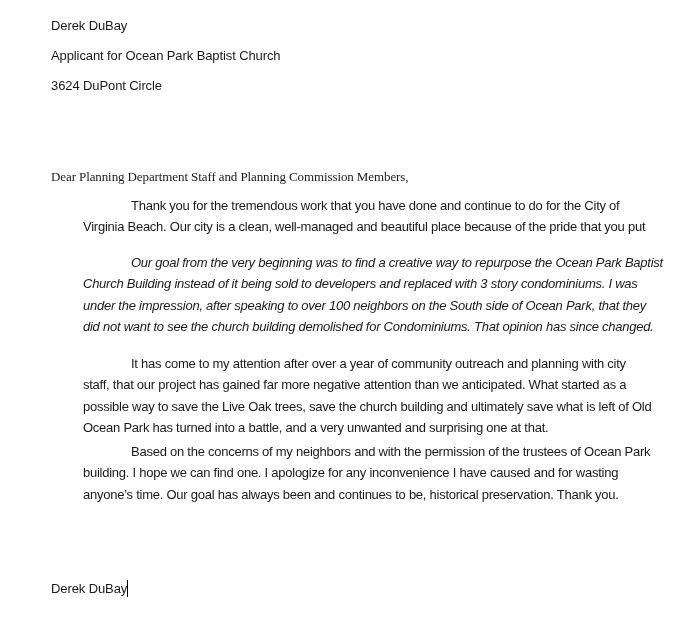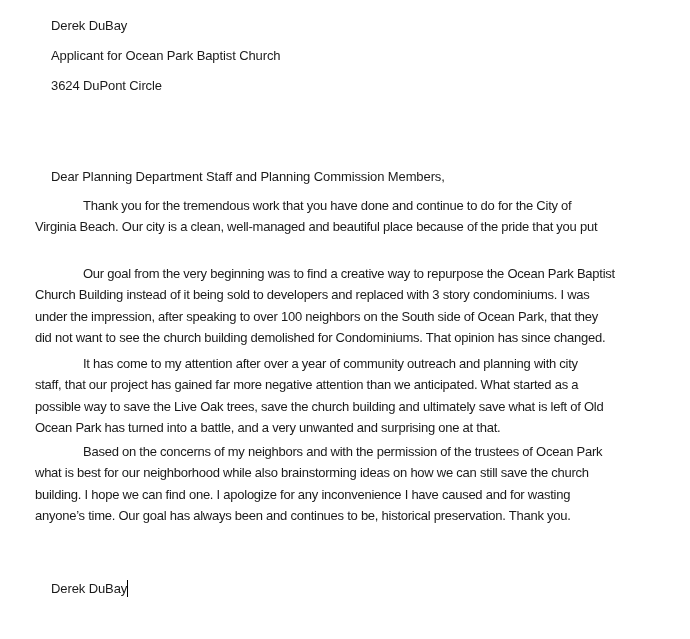--- a/index.html
+++ b/index.html
@@ -36,20 +36,21 @@
       left: 0;
       width: 612px;
       font-size: 13px;
       line-height: 21.3px;
       letter-spacing: -0.25px;
       word-spacing: 0px;
     }
     .para .ln {
       display: block;
       white-space: nowrap;
+      margin-left: 48px;
     }
     .para .ln.first {
       text-indent: 48px;
     }
     .cursor {
       display: inline-block;
       width: 1px;
       height: 17px;
       background: #000;
       vertical-align: -4px;
@@ -58,44 +59,43 @@
   </style>
 </head>
 <body>
 
 <div class="page">
 
   <div class="line" style="top:18px;">Derek DuBay</div>
   <div class="line" style="top:48px;">Applicant for Ocean Park Baptist Church</div>
   <div class="line" style="top:78px;text-align:center;">3624 DuPont Circle</div>
 
-  <div class="line" style="top:169px;">Dear Planning Department Staff and Planning Commission Members,</div>
+  <div class="line" style="top:169px;font-family:Liberation Serif, serif;">Dear Planning Department Staff and Planning Commission Members,</div>
 
   <div class="para" style="top:195px;">
     <span class="ln first">Thank you for the tremendous work that you have done and continue to do for the City of</span>
     <span class="ln">Virginia Beach. Our city is a clean, well-managed and beautiful place because of the pride that you put</span>
   </div>
 
-  <div class="para" style="top:263px;">
+  <div class="para" style="top:252px;font-style:italic;">
     <span class="ln first">Our goal from the very beginning was to find a creative way to repurpose the Ocean Park Baptist</span>
     <span class="ln">Church Building instead of it being sold to developers and replaced with 3 story condominiums. I was</span>
     <span class="ln">under the impression, after speaking to over 100 neighbors on the South side of Ocean Park, that they</span>
     <span class="ln">did not want to see the church building demolished for Condominiums.  That opinion has since changed.</span>
   </div>
 
   <div class="para" style="top:353px;">
     <span class="ln first">It has come to my attention after over a year of community outreach and planning with city</span>
     <span class="ln">staff, that our project has gained far more negative attention than we anticipated. What started as a</span>
     <span class="ln">possible way to save the Live Oak trees, save the church building and ultimately save what is left of Old</span>
     <span class="ln">Ocean Park has turned into a battle, and a very unwanted and surprising one at that.</span>
   </div>
 
   <div class="para" style="top:441px;">
     <span class="ln first">Based on the concerns of my neighbors and with the permission of the trustees of Ocean Park</span>
-    <span class="ln">what is best for our neighborhood while also brainstorming ideas on how we can still save the church</span>
     <span class="ln">building. I hope we can find one. I apologize for any inconvenience I have caused and for wasting</span>
     <span class="ln">anyone’s time. Our goal has always been and continues to be, historical preservation. Thank you.</span>
   </div>
 
   <div class="line" style="top:580px;">
     <span>Derek DuBay</span><span class="cursor"></span>
   </div>
 
 </div>
 

